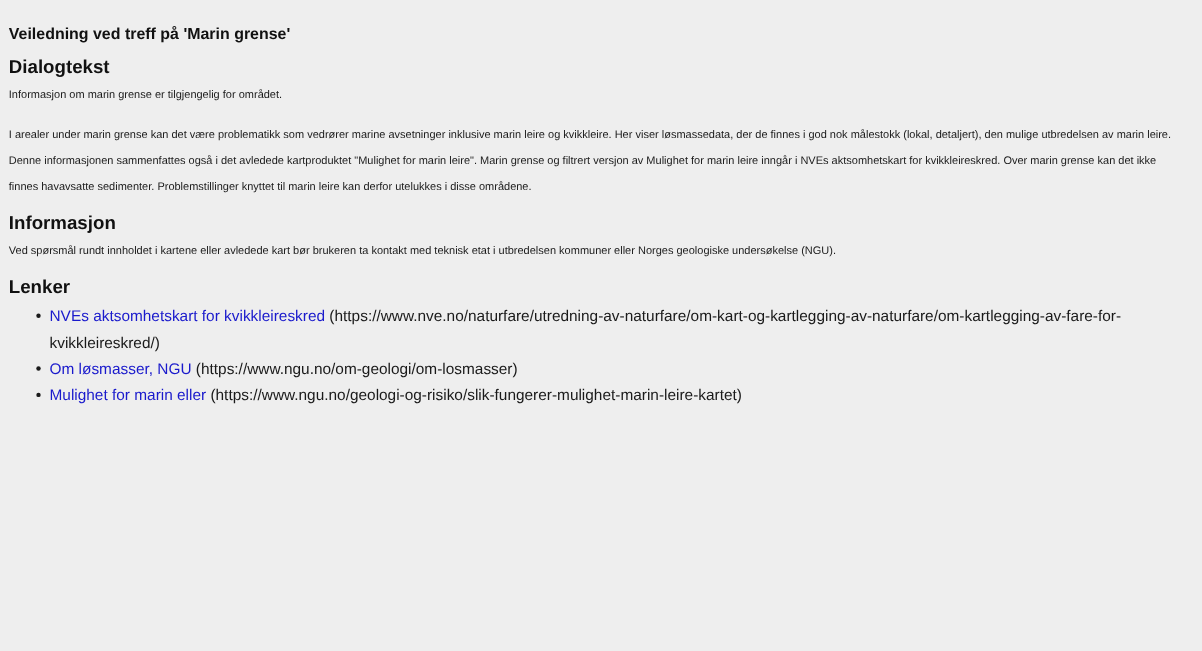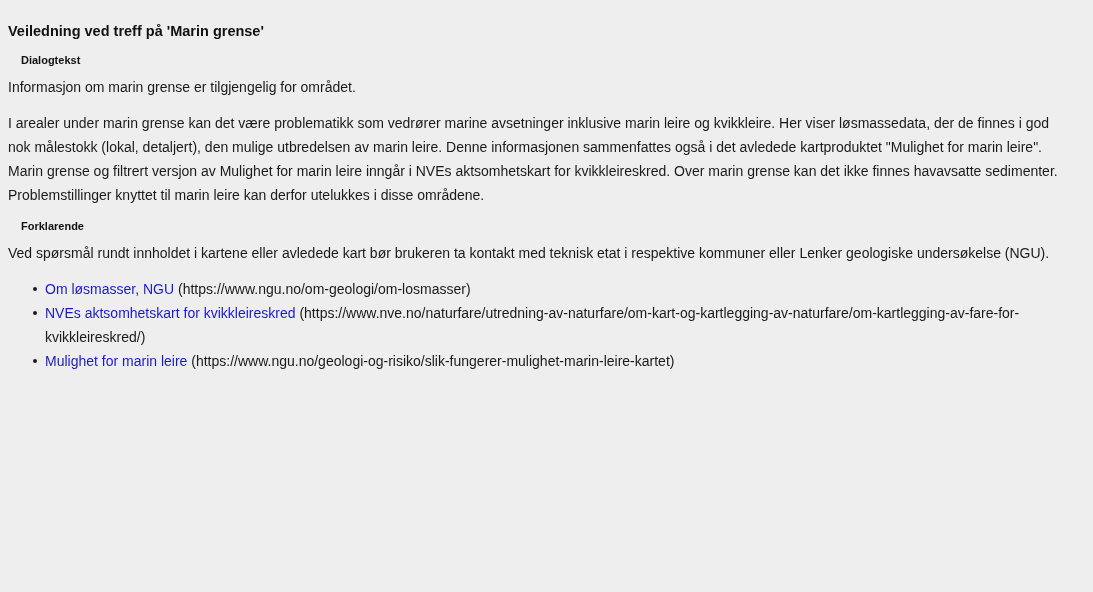--- a/index.html
+++ b/index.html
@@ -19,28 +19,28 @@
       box-sizing: border-box;
     }
     .title {
       font-size: 14.5px;
       font-weight: bold;
       margin: 0 0 13px 0;
       line-height: 18px;
       color: #111;
     }
     .section-heading {
-      font-size: 11px;
+      font-size: 17px;
       font-weight: bold;
-      margin: 0 0 7px 13px;
+      margin: 0 0 7px 0;
       line-height: 15px;
       color: #111;
     }
     .section-text {
-      font-size: 14px;
+      font-size: 10px;
       line-height: 24px;
       margin: 0 0 12px 0;
       color: #1a1a1a;
     }
     .section { margin: 0; }
     .links {
       list-style: none;
       margin: 2px 0 0 0;
       padding: 0 0 0 25px;
       font-size: 14px;
@@ -74,36 +74,37 @@
   <div class="section">
     <div class="section-heading">Dialogtekst</div>
     <div class="section-text">Informasjon om marin grense er tilgjengelig for området.</div>
   </div>
 
   <div class="section">
     <div class="section-text">I arealer under marin grense kan det være problematikk som vedrører marine avsetninger inklusive marin leire og kvikkleire. Her viser løsmassedata, der de finnes i god nok målestokk (lokal, detaljert), den mulige utbredelsen av marin leire. Denne informasjonen sammenfattes også i det avledede kartproduktet "Mulighet for marin leire". Marin grense og filtrert versjon av Mulighet for marin leire inngår i NVEs aktsomhetskart for kvikkleireskred. Over marin grense kan det ikke finnes havavsatte sedimenter. Problemstillinger knyttet til marin leire kan derfor utelukkes i disse områdene.</div>
   </div>
 
   <div class="section">
-    <div class="section-heading">Forklarende</div>
-    <div class="section-text">Ved spørsmål rundt innholdet i kartene eller avledede kart bør brukeren ta kontakt med teknisk etat i respektive kommuner eller Lenker geologiske undersøkelse (NGU).</div>
+    <div class="section-heading">Informasjon</div>
+    <div class="section-text">Ved spørsmål rundt innholdet i kartene eller avledede kart bør brukeren ta kontakt med teknisk etat i utbredelsen kommuner eller Norges geologiske undersøkelse (NGU).</div>
   </div>
 
   <div class="section">
   </div>
 
   <div class="section">
+    <div class="section-heading">Lenker</div>
     <ul class="links">
+      <li>
+        <span class="bullet"></span>
+        <a href="#">NVEs aktsomhetskart for kvikkleireskred</a><span class="url"> (https://www.nve.no/naturfare/utredning-av-naturfare/om-kart-og-kartlegging-av-naturfare/om-kartlegging-av-fare-for-kvikkleireskred/)</span>
+      </li>
       <li>
         <span class="bullet"></span>
         <a href="#">Om løsmasser, NGU</a><span class="url"> (https://www.ngu.no/om-geologi/om-losmasser)</span>
       </li>
       <li>
         <span class="bullet"></span>
-        <a href="#">NVEs aktsomhetskart for kvikkleireskred</a><span class="url"> (https://www.nve.no/naturfare/utredning-av-naturfare/om-kart-og-kartlegging-av-naturfare/om-kartlegging-av-fare-for-kvikkleireskred/)</span>
-      </li>
-      <li>
-        <span class="bullet"></span>
-        <a href="#">Mulighet for marin leire</a><span class="url"> (https://www.ngu.no/geologi-og-risiko/slik-fungerer-mulighet-marin-leire-kartet)</span>
+        <a href="#">Mulighet for marin eller</a><span class="url"> (https://www.ngu.no/geologi-og-risiko/slik-fungerer-mulighet-marin-leire-kartet)</span>
       </li>
     </ul>
   </div>
 </div>
 
 </body></html>

